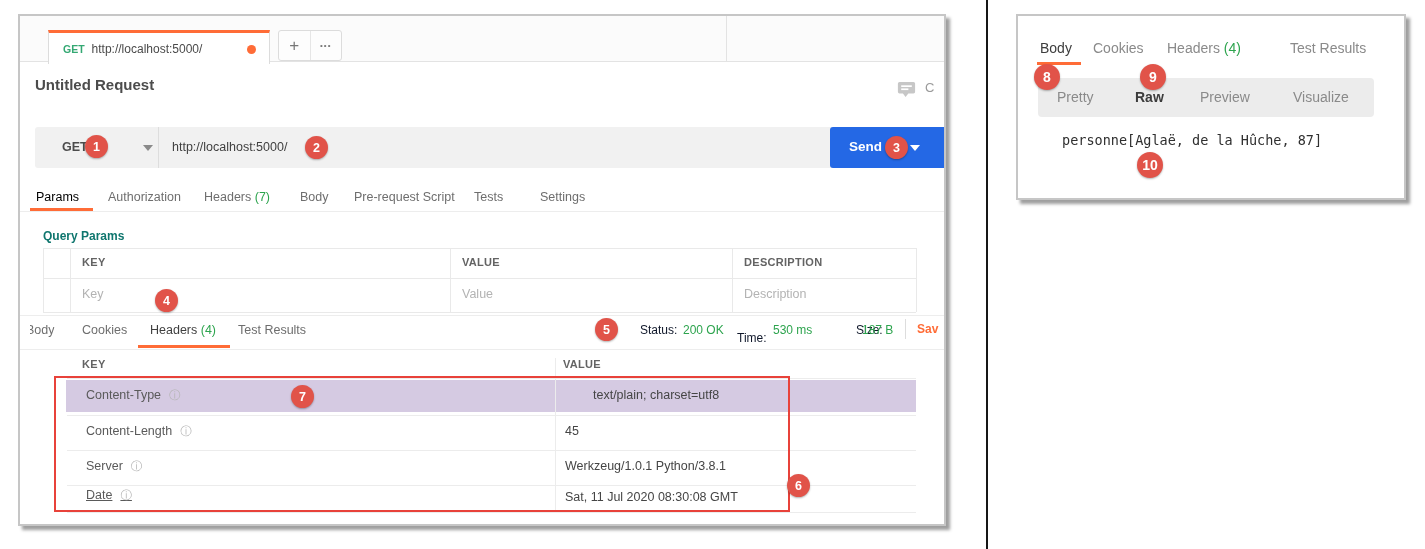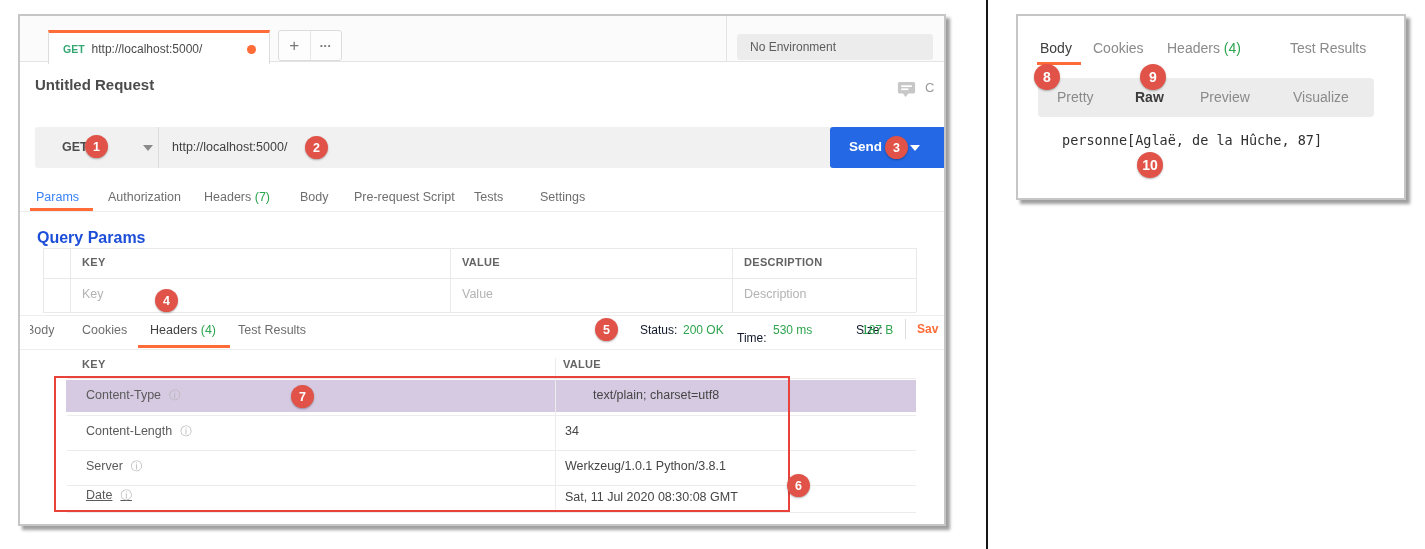--- a/index.html
+++ b/index.html
@@ -50,26 +50,26 @@
   #url-bar .url-text { position:absolute; left:137px; top:13px; font-size:12.5px; color:#3f3f3f; }
   #send-btn { position:absolute; left:810px; top:111px; width:137px; height:41px; background:#2468e5;
               border-radius:3px; color:#fff; }
   #send-btn .lbl { position:absolute; left:19px; top:12px; font-size:13.5px; font-weight:600; }
   #send-btn .caret { position:absolute; left:80px; top:18px; width:0; height:0;
                      border-left:5px solid transparent; border-right:5px solid transparent; border-top:6px solid #fff; }
 
   
   .rtab { position:absolute; top:174px; font-size:12.5px; color:#6e6e6e; }
   .rtab .cnt { color:#2da44e; }
-  .rtab.active { color:#3b82f6;text-align:center; }
+  .rtab.active { color:#000000;text-align:center; }
   #rtabs-underline { left:10px; top:192px; width:63px; height:3px; background:#ff6c37; }
   #rtabs-border { left:0; top:195px; width:928px; height:1px; background:#ededed; }
 
   
-  #qp-title { left:17px; top:213px; font-size:16px; font-weight:600; color:#1d4ed8; }
+  #qp-title { left:23px; top:213px; font-size:12px; font-weight:600; color:#0f766e; }
   .qtable-line { background:#e9e9e9; }
   .colhead { position:absolute; font-size:11px; font-weight:700; color:#636363; letter-spacing:.3px; }
   .ph { position:absolute; font-size:12.5px; color:#b3b3b3; }
 
   
   .resp-tab { position:absolute; top:307px; font-size:12.5px; color:#6e6e6e; }
   .resp-tab.active { color:#3f3f3f; }
   .clip-b { clip-path: inset(0 0 0 4px); }
   #resp-underline { left:118px; top:329px; width:92px; height:3px; background:#ff6c37; }
   .statlbl { position:absolute; top:307px; font-size:12px; color:#0f172a; }
@@ -104,21 +104,20 @@
     <div class="abs" id="req-tab">
       <span class="method">GET</span>
       <span class="url">http://localhost:5000/</span>
       <span class="dot"></span>
     </div>
     <div class="abs" id="tab-actions">
       <span class="half plus">+</span>
       <span class="half more">•••</span>
     </div>
     <div class="abs" id="env-sep"></div>
-    <div class="abs" id="env-box">No Environment</div>
 
     <div class="abs" id="req-title">Untitled Request</div>
     <svg class="abs" style="left:877px; top:65px;" width="19" height="17" viewBox="0 0 19 17">
       <path d="M2.5 1h14a1.6 1.6 0 0 1 1.6 1.6v8.2a1.6 1.6 0 0 1-1.6 1.6h-5.2L8.6 16l-2.7-3.6H2.5A1.6 1.6 0 0 1 .9 10.8V2.6A1.6 1.6 0 0 1 2.5 1z" fill="#c7c7c7"></path>
       <rect x="4.2" y="4.3" width="10.6" height="1.7" fill="#ffffff"></rect>
       <rect x="4.2" y="7.4" width="7.2" height="1.7" fill="#ffffff"></rect>
     </svg>
     <div class="abs" id="comment-c">C</div>
 
     <div class="abs" id="url-bar">
@@ -185,21 +184,21 @@
     <div class="rowline" style="top:469px;"></div>
     <div class="rowline" style="top:496px;"></div>
     <div class="abs" style="left:535px; top:342px; width:1px; height:154px; background:#ececec;"></div>
 
     <div>
       <span class="hrow-key" style="top:372px;"><span>Content-Type</span><span class="info">ⓘ</span></span>
       <span class="hrow-val" style="top:372px;margin-left:28px;">text/plain; charset=utf8</span>
     </div>
     <div>
       <span class="hrow-key" style="top:408px;"><span>Content-Length</span><span class="info">ⓘ</span></span>
-      <span class="hrow-val" style="top:408px;">34</span>
+      <span class="hrow-val" style="top:408px;">45</span>
     </div>
     <div>
       <span class="hrow-key" style="top:443px;"><span>Server</span><span class="info">ⓘ</span></span>
       <span class="hrow-val" style="top:443px;">Werkzeug/1.0.1 Python/3.8.1</span>
     </div>
     <div>
       <span class="hrow-key" style="top:472px;text-decoration:underline;"><span>Date</span><span class="info">ⓘ</span></span>
       <span class="hrow-val" style="top:474px;">Sat, 11 Jul 2020 08:30:08 GMT</span>
     </div>
 

